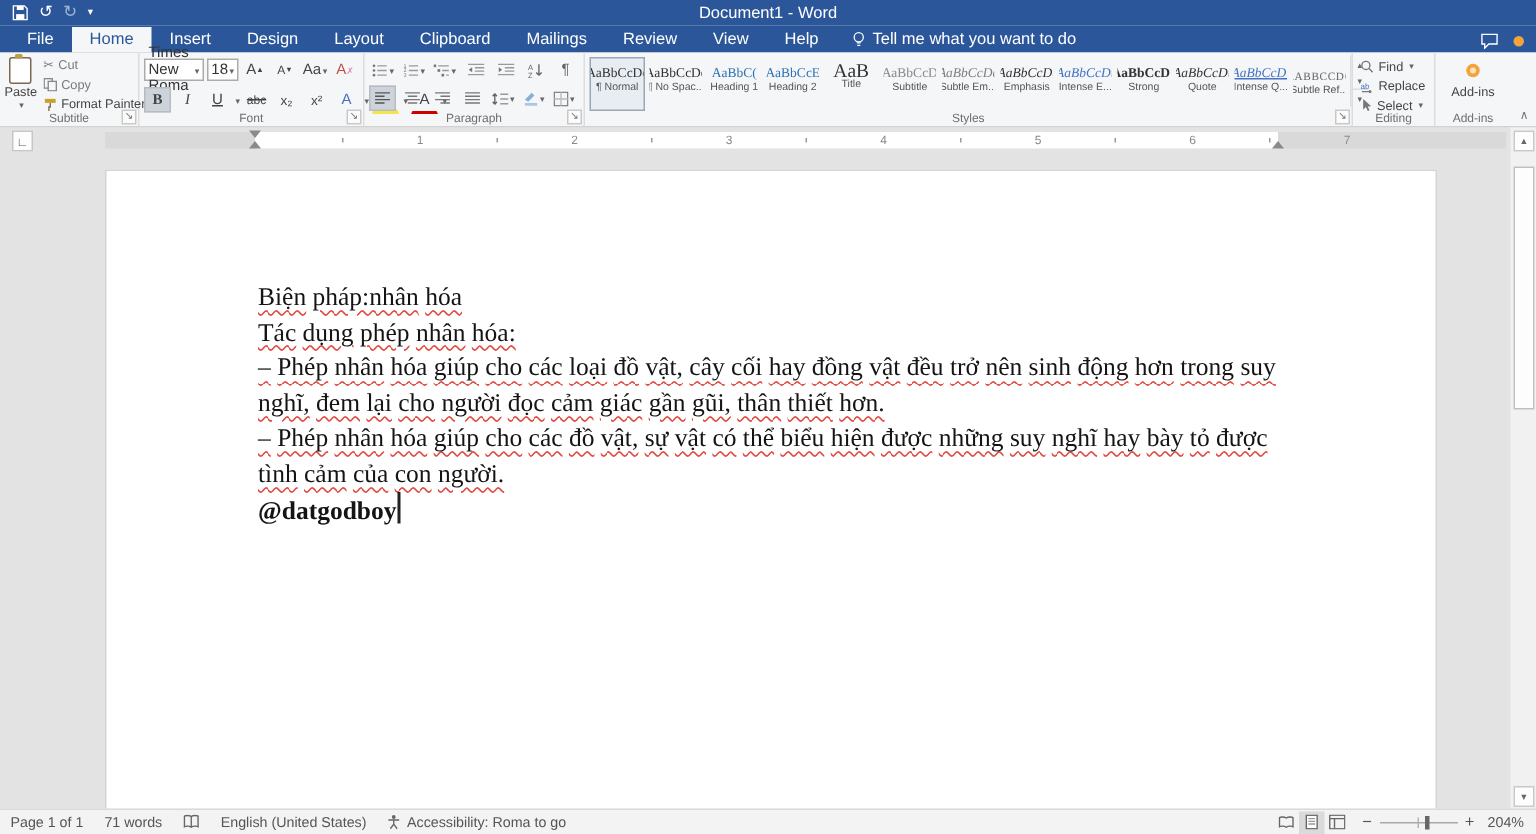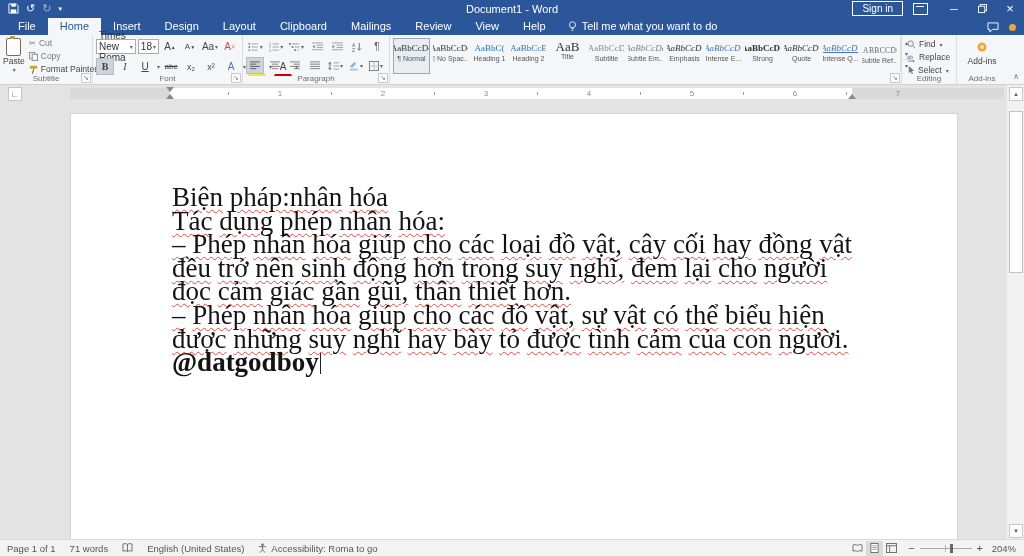--- a/index.html
+++ b/index.html
@@ -84,21 +84,21 @@
   .rtick{position:absolute;top:4px;width:1px;height:3px;background:#9a9a9a;}
   .ind{position:absolute;width:0;height:0;}
   .ind.fl{left:96px;top:-1px;border-left:4px solid transparent;border-right:4px solid transparent;border-top:5px solid #8a8a8a;}
   .ind.hg{left:96px;top:6px;border-left:4px solid transparent;border-right:4px solid transparent;border-bottom:5px solid #8a8a8a;}
   .ind.rt{left:778px;top:6px;border-left:4px solid transparent;border-right:4px solid transparent;border-bottom:5px solid #8a8a8a;}
 
   
   .docarea{position:absolute;top:102px;left:0;right:0;bottom:16px;background:#e3e3e3;overflow:hidden;}
   .page{position:absolute;left:70px;top:11px;width:886px;height:640px;background:#fff;border:1px solid #d4d4d4;}
   .doctext{position:absolute;left:101px;top:72px;width:694px;font-family:"Liberation Serif",serif;
-    font-size:27px;line-height:23.6px;color:#141414;}
+    font-size:17px;line-height:23.6px;color:#141414;}
   .sp{text-decoration:underline;text-decoration-style:wavy;text-decoration-color:#e04a3f;
     text-decoration-thickness:1px;text-underline-offset:3px;}
   .bline{font-weight:bold;}
   .caret{display:inline-block;width:1.5px;height:21px;background:#222;vertical-align:-3px;margin-left:1px;}
 
   
   .vscroll{position:absolute;right:0;top:85px;bottom:16px;width:17px;background:#f1f1f1;border-left:1px solid #e3e3e3;}
   .varrow{position:absolute;left:2px;width:12px;height:12px;background:#fdfdfd;border:1px solid #c9c9c9;
     font-size:7px;color:#666;display:flex;align-items:center;justify-content:center;cursor:pointer;}
   .vthumb{position:absolute;left:2px;top:26px;width:12px;height:160px;background:#fdfdfd;border:1px solid #c0c0c0;cursor:grab;}
@@ -126,32 +126,20 @@
       <svg class="icsvg" width="11" height="11" viewBox="0 0 12 12">
           <path d="M1 1 h8 l2 2 v8 h-10 z" fill="none" stroke="#fff" stroke-width="1"></path>
           <rect x="3" y="7" width="6" height="4" fill="#fff"></rect>
           <rect x="3.5" y="1" width="5" height="3" fill="#fff"></rect>
         </svg>
       <span class="qi">↺</span>
       <span class="qi dim">↻</span>
       <span class="qi" style="font-size:7px">▾</span>
     </div>
     <div class="tb-title">Document1 - Word</div>
-    <div class="tb-right">
-      <div class="signin">Sign in</div>
-      <div class="ribopt"></div>
-      <div class="winbtn">─</div>
-      <div class="winbtn">
-        <svg width="9" height="9" viewBox="0 0 10 10">
-            <rect x="2.5" y="0.5" width="7" height="7" fill="none" stroke="#fff"></rect>
-            <rect x="0.5" y="2.5" width="7" height="7" fill="#2b579a" stroke="#fff"></rect>
-          </svg>
-      </div>
-      <div class="winbtn" style="font-size:13px">×</div>
-    </div>
   </div>
 
   <div class="tabrow">
     <div class="tab">File</div>
       <div class="tab active">Home</div>
       <div class="tab">Insert</div>
       <div class="tab">Design</div>
       <div class="tab">Layout</div>
       <div class="tab">Clipboard</div>
       <div class="tab">Mailings</div>
@@ -427,20 +415,21 @@
               <span class="ss caps">AABBCCDC</span>
               <span class="sname">Subtle Ref...</span>
             </div>
           </div>
         <div class="styarrows">
           <div>▴</div>
           <div>▾</div>
           <div style="border-top:1px solid #dcdddf">▾</div>
         </div>
       </div>
+      <span class="glabel">Styles</span>
       <span class="launcher">↘</span>
     </div>
 
     <div class="grp" style="width:55px">
       <div class="grp-body">
         <div class="edit-col">
           <div class="sbtn en">
               <svg width="9" height="9" viewBox="0 0 10 10">
                 <circle cx="4" cy="4" r="3" fill="none" stroke="#777"></circle>
                 <path d="M6.3 6.3 L9 9" stroke="#777"></path>

